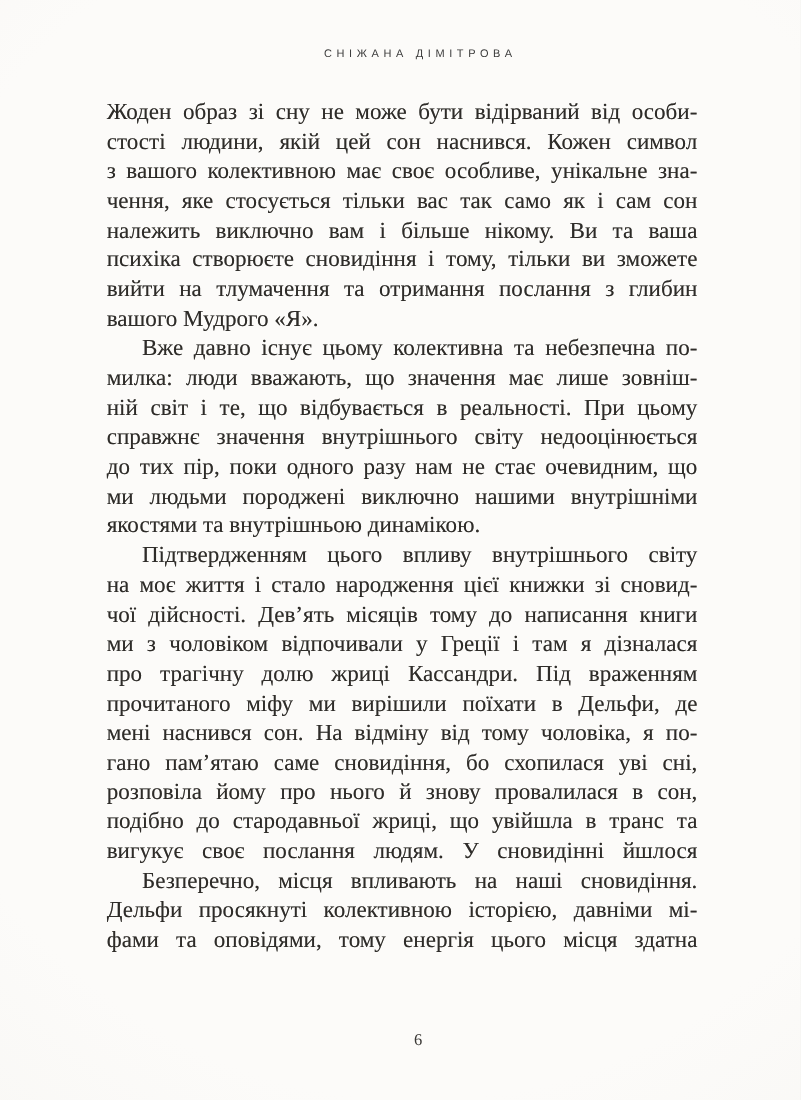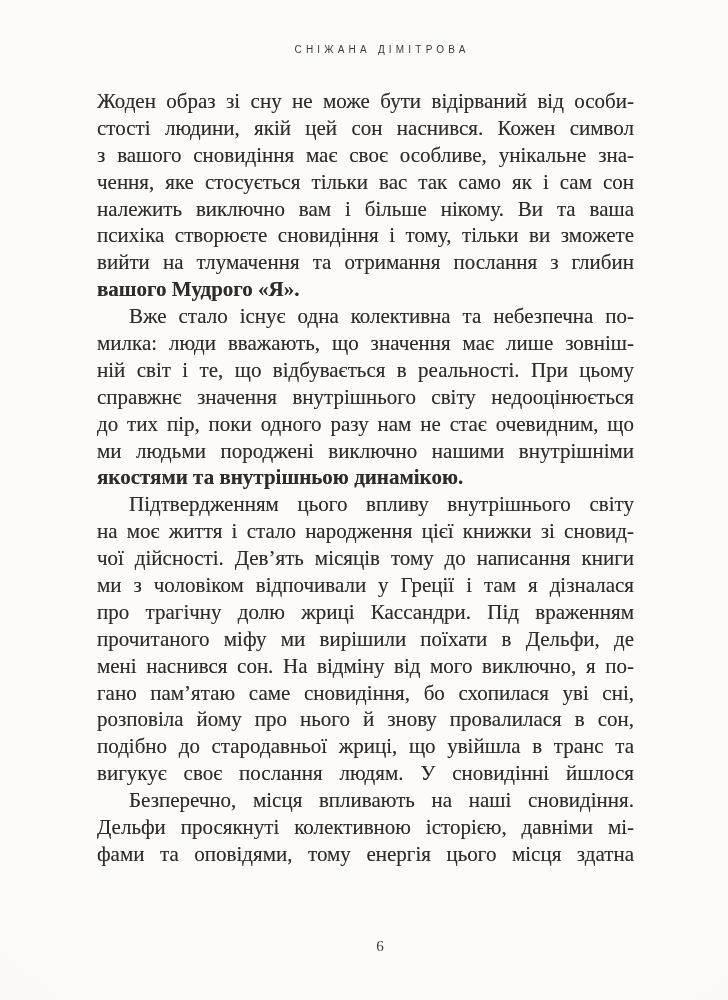--- a/index.html
+++ b/index.html
@@ -43,21 +43,21 @@
   .paragraph { margin: 0; padding: 0; }
   .line {
     height: 26.9px;
     line-height: 26.9px;
     text-align: justify;
     text-align-last: justify;
     white-space: normal;
     overflow: visible;
   }
   .line.indent { text-indent: 32px; }
-  .line.para-end { text-align-last: left; font-weight: bold; }
+  .line.para-end { text-align-last: left; }
   .page-number {
     position: absolute;
     top: 938px;
     left: 0;
     right: 0;
     text-align: center;
     font-family: "Liberation Serif", "DejaVu Serif", serif;
     font-size: 15px;
     color: #3a3835;
   }
@@ -67,46 +67,46 @@
 
 <div class="page">
 
   <div class="running-header">СНІЖАНА ДІМІТРОВА</div>
 
   <div class="body-text">
 
     <div class="paragraph">
       <div class="line">Жоден образ зі сну не може бути відірваний від особи-</div>
       <div class="line">стості людини, якій цей сон наснився. Кожен символ</div>
-      <div class="line">з вашого сновидіння має своє особливе, унікальне зна-</div>
+      <div class="line">з вашого колективною має своє особливе, унікальне зна-</div>
       <div class="line">чення, яке стосується тільки вас так само як і сам сон</div>
       <div class="line">належить виключно вам і більше нікому. Ви та ваша</div>
       <div class="line">психіка створюєте сновидіння і тому, тільки ви зможете</div>
       <div class="line">вийти на тлумачення та отримання послання з глибин</div>
       <div class="line para-end">вашого Мудрого «Я».</div>
     </div>
 
     <div class="paragraph">
-      <div class="line indent">Вже стало існує одна колективна та небезпечна по-</div>
+      <div class="line indent">Вже давно існує цьому колективна та небезпечна по-</div>
       <div class="line">милка: люди вважають, що значення має лише зовніш-</div>
       <div class="line">ній світ і те, що відбувається в реальності. При цьому</div>
       <div class="line">справжнє значення внутрішнього світу недооцінюється</div>
       <div class="line">до тих пір, поки одного разу нам не стає очевидним, що</div>
       <div class="line">ми людьми породжені виключно нашими внутрішніми</div>
       <div class="line para-end">якостями та внутрішньою динамікою.</div>
     </div>
 
     <div class="paragraph">
       <div class="line indent">Підтвердженням цього впливу внутрішнього світу</div>
       <div class="line">на моє життя і стало народження цієї книжки зі сновид-</div>
       <div class="line">чої дійсності. Дев’ять місяців тому до написання книги</div>
       <div class="line">ми з чоловіком відпочивали у Греції і там я дізналася</div>
       <div class="line">про трагічну долю жриці Кассандри. Під враженням</div>
       <div class="line">прочитаного міфу ми вирішили поїхати в Дельфи, де</div>
-      <div class="line">мені наснився сон. На відміну від мого виключно, я по-</div>
+      <div class="line">мені наснився сон. На відміну від тому чоловіка, я по-</div>
       <div class="line">гано пам’ятаю саме сновидіння, бо схопилася уві сні,</div>
       <div class="line">розповіла йому про нього й знову провалилася в сон,</div>
       <div class="line">подібно до стародавньої жриці, що увійшла в транс та</div>
       <div class="line">вигукує своє послання людям. У сновидінні йшлося</div>
     </div>
 
     <div class="paragraph">
       <div class="line indent">Безперечно, місця впливають на наші сновидіння.</div>
       <div class="line">Дельфи просякнуті колективною історією, давніми мі-</div>
       <div class="line">фами та оповідями, тому енергія цього місця здатна</div>

